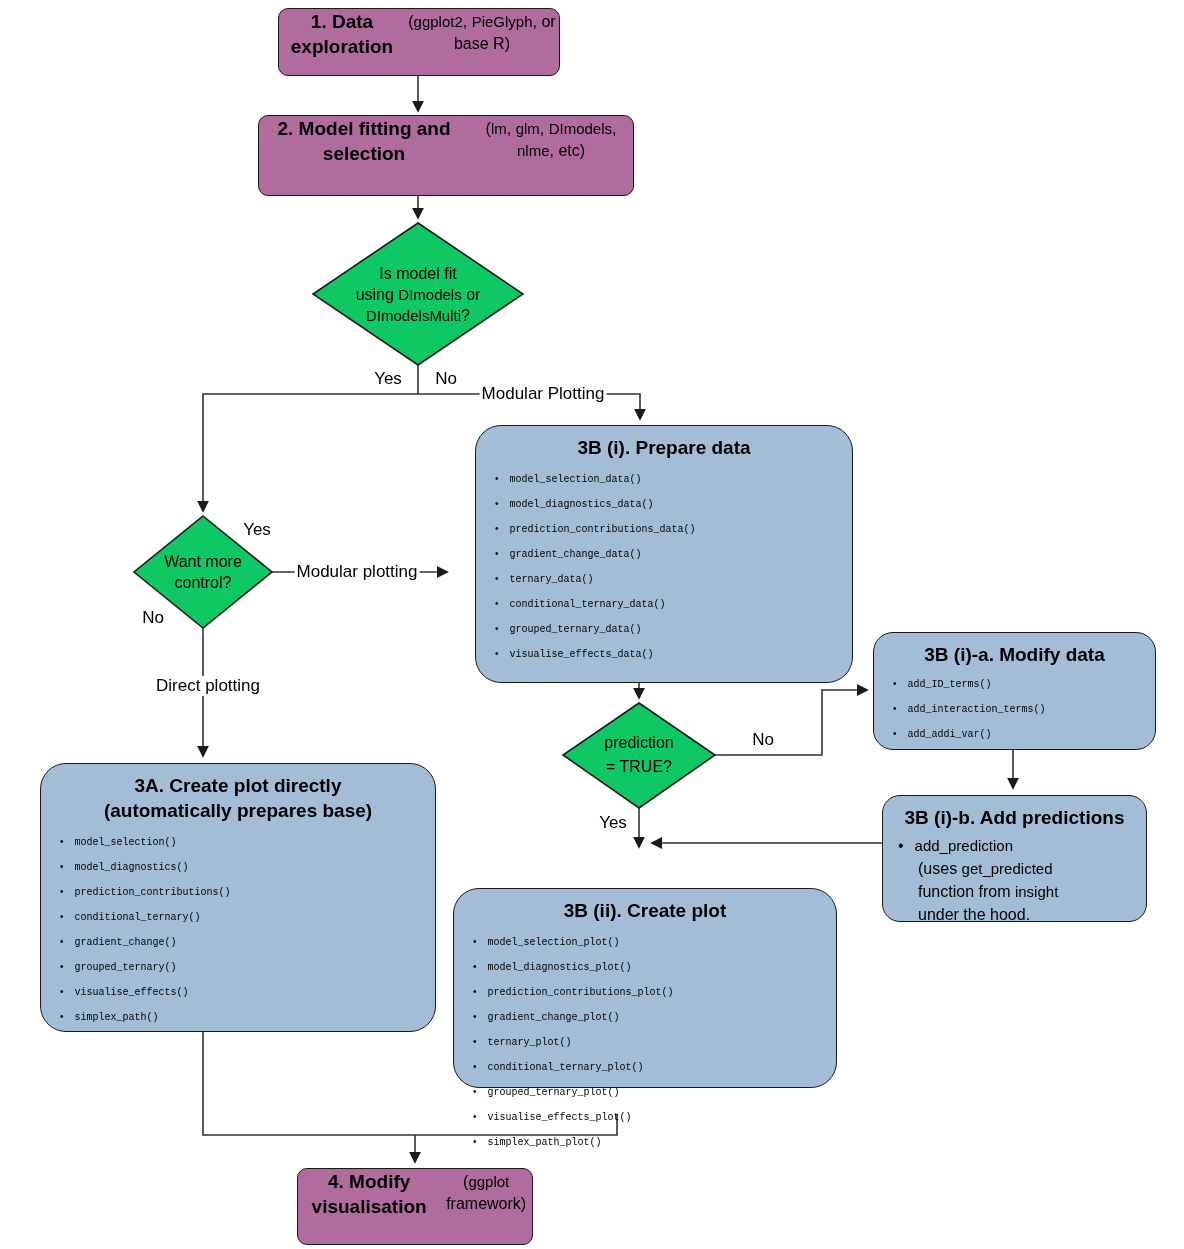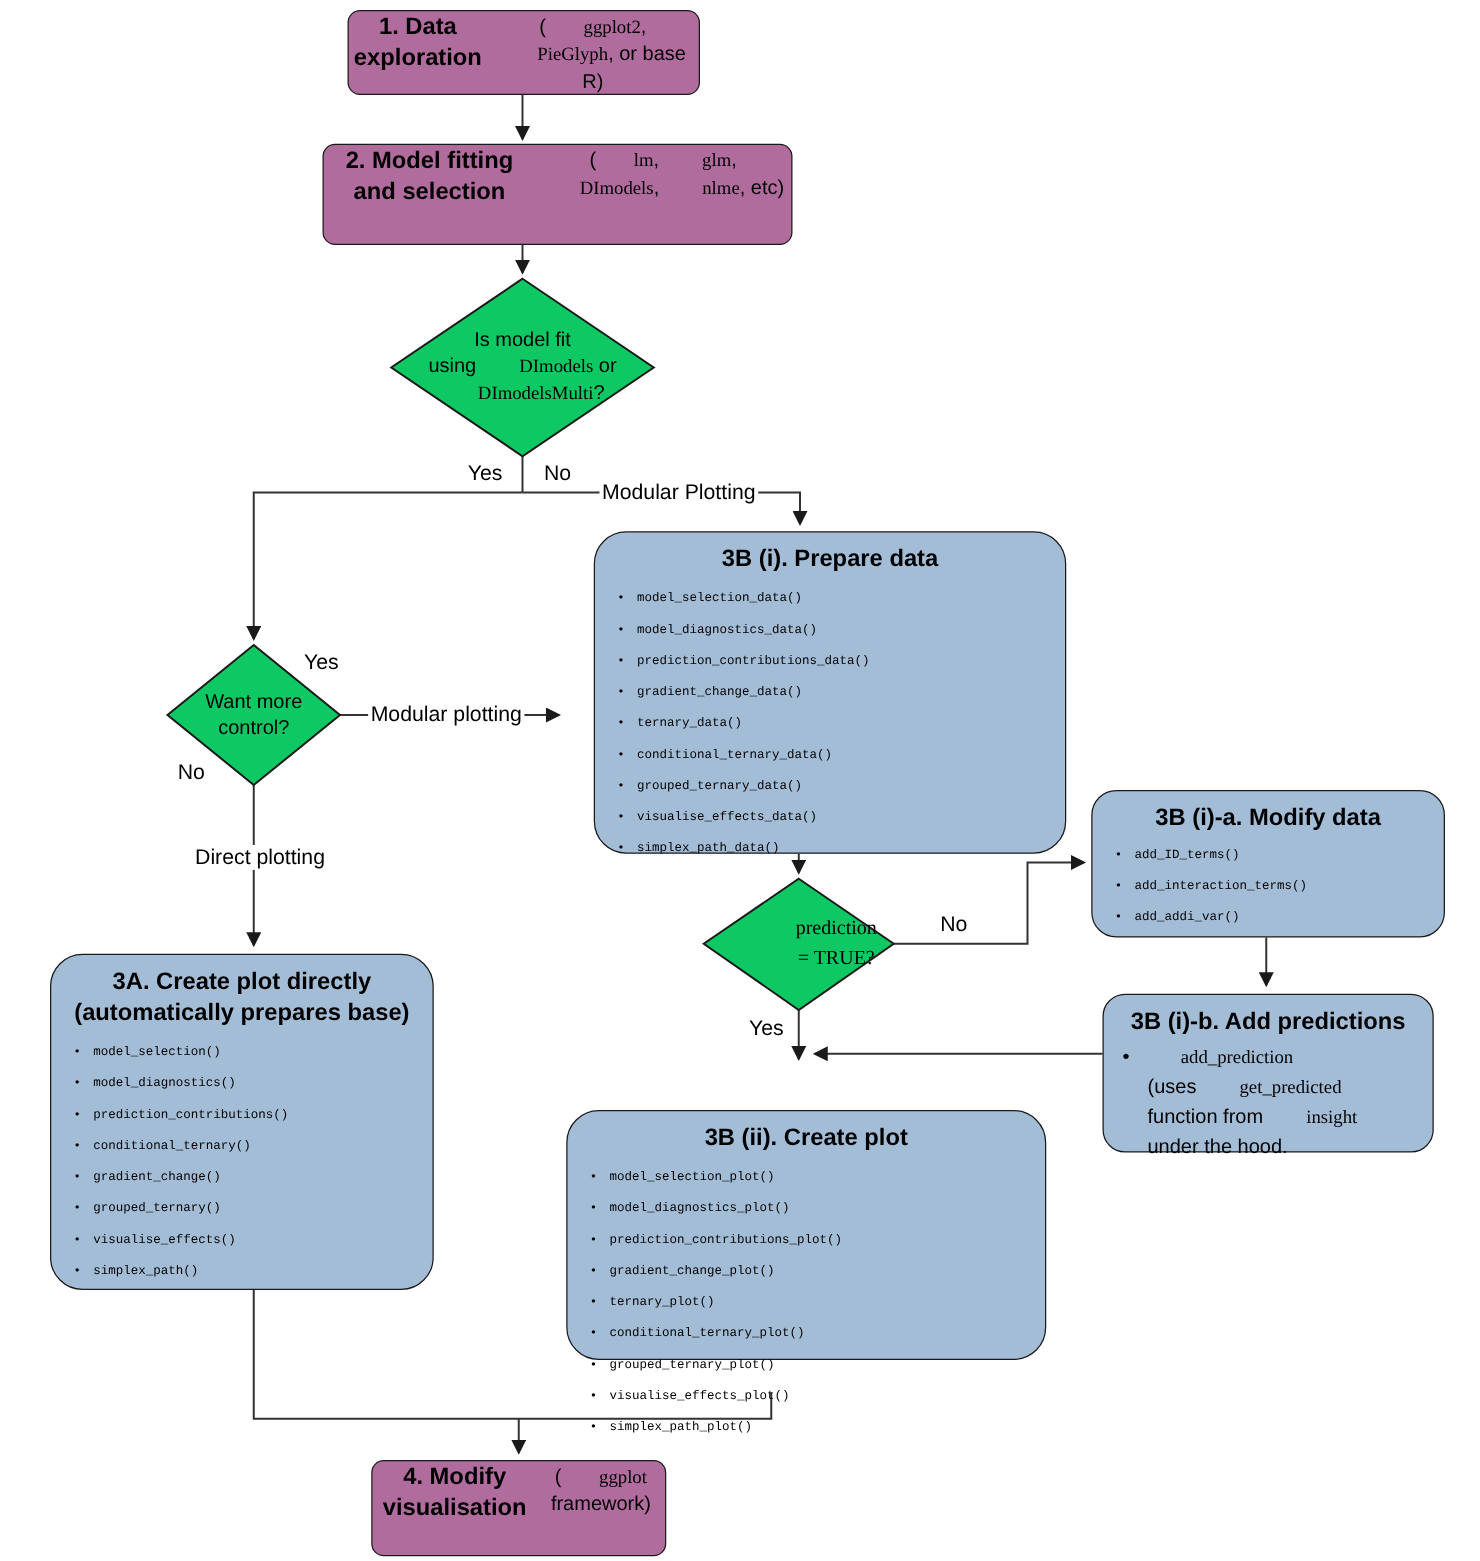--- a/index.html
+++ b/index.html
@@ -3,21 +3,21 @@
 <meta charset="utf-8">
 <style>
   html,body{margin:0;padding:0;background:#ffffff;}
   #canvas{position:relative;width:1184px;height:1249px;font-family:"Liberation Sans",sans-serif;color:#000;overflow:hidden;}
   svg.layer{position:absolute;left:0;top:0;}
   .node{position:absolute;box-sizing:border-box;border:1.5px solid #1a1a1a;}
   .purple{background:#b16c9e;display:flex;justify-content:center;}
   .blue{background:#a4bdd7;}
   .node-title{font-weight:bold;font-size:19px;text-align:center;line-height:25px;}
   .node-sub{font-size:16px;text-align:center;line-height:22px;margin-top:2px;}
-  .mono{font-family:Liberation Serif, serif;font-size:15px;margin-left:30px;}
+  .mono{font-family:Liberation Sans, sans-serif;font-size:15px;}
   .blue .node-title{padding-top:9px;}
   ul.code-list{list-style:none;margin:7px 0 0 0;padding:0 0 0 19px;font-family:Liberation Mono, monospace;font-size:10px;line-height:24px;white-space:nowrap;}
   ul.code-list li::before{content:"\2022";font-family:"Liberation Sans",sans-serif;margin-right:11px;}
   .diamond-text{position:absolute;transform:translate(-50%,-50%);text-align:center;font-size:16px;line-height:21px;white-space:nowrap;}
   .edge-label{position:absolute;transform:translate(-50%,-50%);font-size:17px;white-space:nowrap;}
   .edge-label.bg{background:#ffffff;padding:0 2px;}
   .ap-body{margin-top:4px;padding-left:15px;font-size:16px;line-height:23px;}
   .ap-line.first::before{content:"\2022";font-family:"Liberation Sans",sans-serif;margin-right:11px;}
   .ap-line.indent{padding-left:20px;}
 </style>
@@ -85,21 +85,20 @@
     <div class="node-title">3B (i). Prepare data</div>
     <ul class="code-list">
       <li>model_selection_data()</li>
       <li>model_diagnostics_data()</li>
       <li>prediction_contributions_data()</li>
       <li>gradient_change_data()</li>
       <li>ternary_data()</li>
       <li>conditional_ternary_data()</li>
       <li>grouped_ternary_data()</li>
       <li>visualise_effects_data()</li>
-      <li>simplex_path_data()</li>
     </ul>
   </div>
 
   <div class="node blue" style="left:873px;top:632px;width:283px;height:118px;border-radius:20px;">
     <div class="node-title">3B (i)-a. Modify data</div>
     <ul class="code-list" style="margin-top:5px;">
       <li>add_ID_terms()</li>
       <li>add_interaction_terms()</li>
       <li>add_addi_var()</li>
     </ul>
@@ -108,21 +107,21 @@
   <div class="node blue" style="left:882px;top:795px;width:265px;height:127px;border-radius:18px;">
     <div class="node-title">3B (i)-b. Add predictions</div>
     <div class="ap-body">
       <div class="ap-line first"><span class="mono">add_prediction</span></div>
       <div class="ap-line indent"><span>(uses </span><span class="mono">get_predicted</span></div>
       <div class="ap-line indent"><span>function from </span><span class="mono">insight</span></div>
       <div class="ap-line indent">under the hood.</div>
     </div>
   </div>
 
-  <div class="node blue" style="left:40px;top:763px;width:307px;height:269px;border-radius:26px;">
+  <div class="node blue" style="left:40px;top:763px;width:396px;height:269px;border-radius:26px;">
     <div class="node-title">
       <div>3A. Create plot directly</div>
       <div>(automatically prepares base)</div>
     </div>
     <ul class="code-list">
       <li>model_selection()</li>
       <li>model_diagnostics()</li>
       <li>prediction_contributions()</li>
       <li>conditional_ternary()</li>
       <li>gradient_change()</li>

